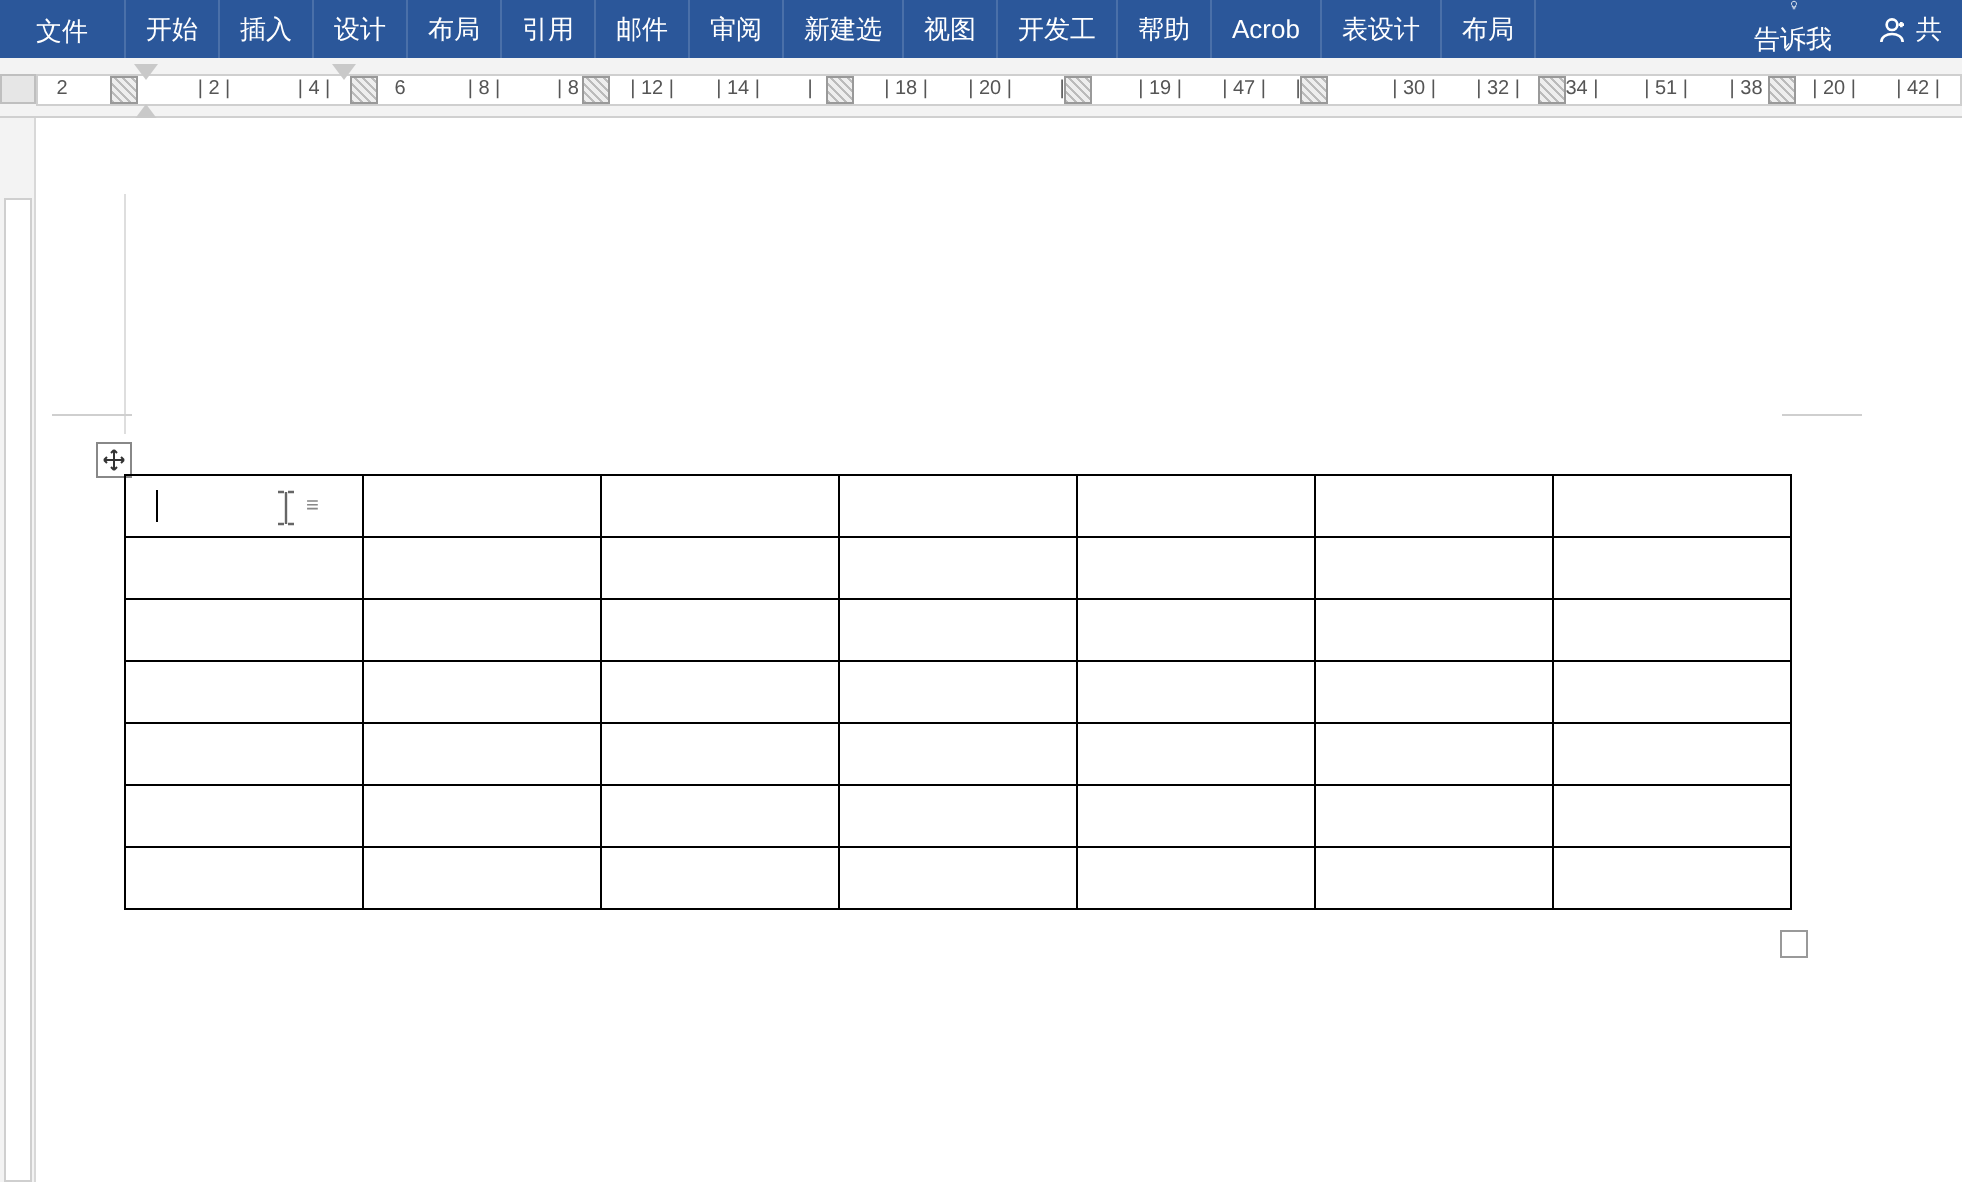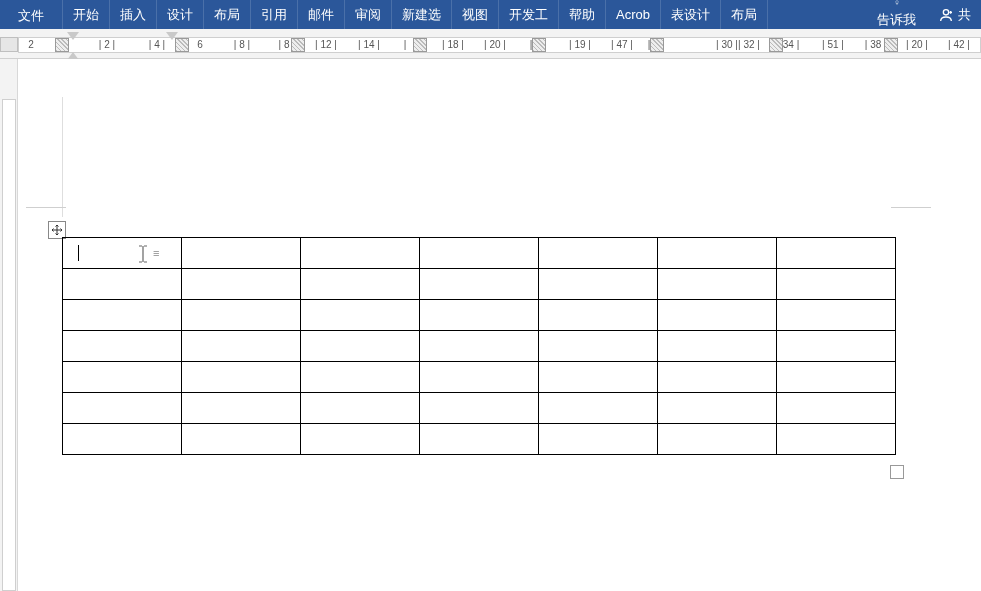--- a/index.html
+++ b/index.html
@@ -284,21 +284,21 @@
     <span class="ruler-label" style="left:386px">|</span>
     <div class="ruler-marker" style="left:394px"></div>
     <span class="ruler-label" style="left:434px">| 18 |</span>
     <span class="ruler-label" style="left:476px">| 20 |</span>
     <span class="ruler-label" style="left:512px">|</span>
     <div class="ruler-marker" style="left:513px"></div>
     <span class="ruler-label" style="left:561px">| 19 |</span>
     <span class="ruler-label" style="left:603px">| 47 |</span>
     <span class="ruler-label" style="left:630px">|</span>
     <div class="ruler-marker" style="left:631px"></div>
-    <span class="ruler-label" style="left:708px">| 30 |</span>
+    <span class="ruler-label" style="left:688px">| 30 |</span>
     <span class="ruler-label" style="left:730px">| 32 |</span>
     <div class="ruler-marker" style="left:750px"></div>
     <span class="ruler-label" style="left:772px">34 |</span>
     <span class="ruler-label" style="left:814px">| 51 |</span>
     <span class="ruler-label" style="left:854px">| 38</span>
     <div class="ruler-marker" style="left:865px"></div>
     <span class="ruler-label" style="left:898px">| 20 |</span>
     <span class="ruler-label" style="left:940px">| 42 |</span>
 
     <div class="ruler-indent down" style="left:48px; top:-6px"></div>

